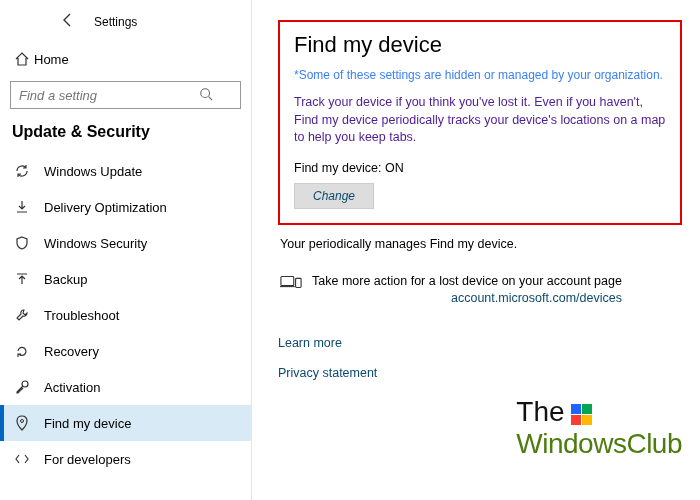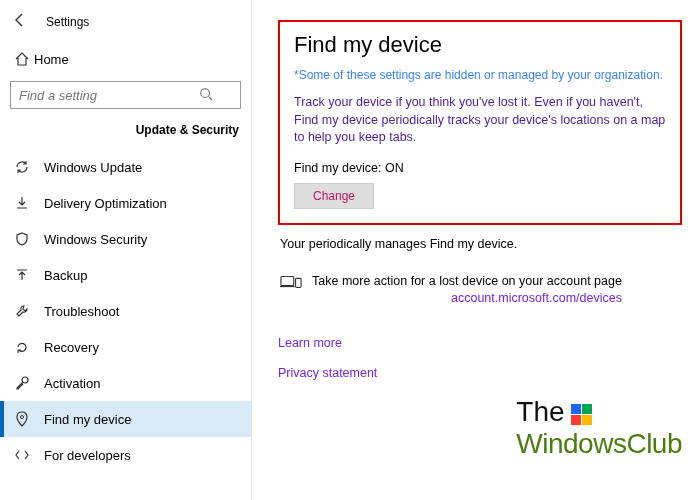--- a/index.html
+++ b/index.html
@@ -20,20 +20,21 @@
       padding-top: 8px;
       overflow: hidden;
       display: flex;
       flex-direction: column;
     }
     .header-row {
       display: flex;
       align-items: center;
       padding: 4px 12px 12px 12px;
       gap: 18px;
+      margin-left: 48px;
     }
     .settings-title {
       font-size: 12px;
       font-weight: 400;
     }
     .back-icon svg { width: 16px; height: 16px; }
     .home-row {
       display: flex;
       align-items: center;
       padding: 8px 12px 8px 14px;
@@ -56,23 +57,22 @@
       outline: none;
       font-size: 13px;
       font-style: italic;
       color: #666;
       width: 180px;
       background: transparent;
     }
     .search-box .search-ico { color: #555; }
     .breadcrumb {
       font-weight: 600;
-      font-size: 12px;
+      font-size: 16px;
       padding: 4px 12px 12px 12px;
-      text-align: right;
     }
     .nav-list {
       flex: 1;
       overflow-y: auto;
     }
     .nav-item {
       display: flex;
       align-items: center;
       padding: 8px 12px 8px 14px;
       gap: 14px;
@@ -124,42 +124,43 @@
       line-height: 1.4;
       margin-bottom: 14px;
       color: #4c1d95;
     }
     .status-text {
       font-size: 12.5px;
       margin-bottom: 8px;
     }
     .change-btn {
       background: #ddd;
-      color: #be185d;
+      color: #0c4a6e;
       border: 1px solid #ccc;
       padding: 5px 18px;
       font-size: 12px;
       cursor: default;
+      font-style: italic;
     }
     .org-text {
       font-size: 12.5px;
       margin: 10px 0 22px 2px;
     }
     .action-row {
       display: flex;
       align-items: flex-start;
       gap: 10px;
       margin-bottom: 28px;
       margin-left: 2px;
       text-align: right;
     }
     .action-row .icon { margin-top: 1px; }
     .action-row .icon svg { width: 22px; height: 16px; }
     .action-text { font-size: 12.5px; line-height: 1.4; }
-    .link { color: #6d28d9; text-decoration: none; cursor: pointer; }
+    .link { color: #0c4a6e; text-decoration: none; cursor: pointer; }
     .footer-links { margin-top: 8px; }
     .footer-links div { font-size: 12.5px; margin-bottom: 16px; }
     .watermark {
       position: absolute;
       right: 18px;
       bottom: 40px;
       text-align: left;
       pointer-events: none;
     }
     .wm-row { display:flex; align-items:center; gap:4px; }

